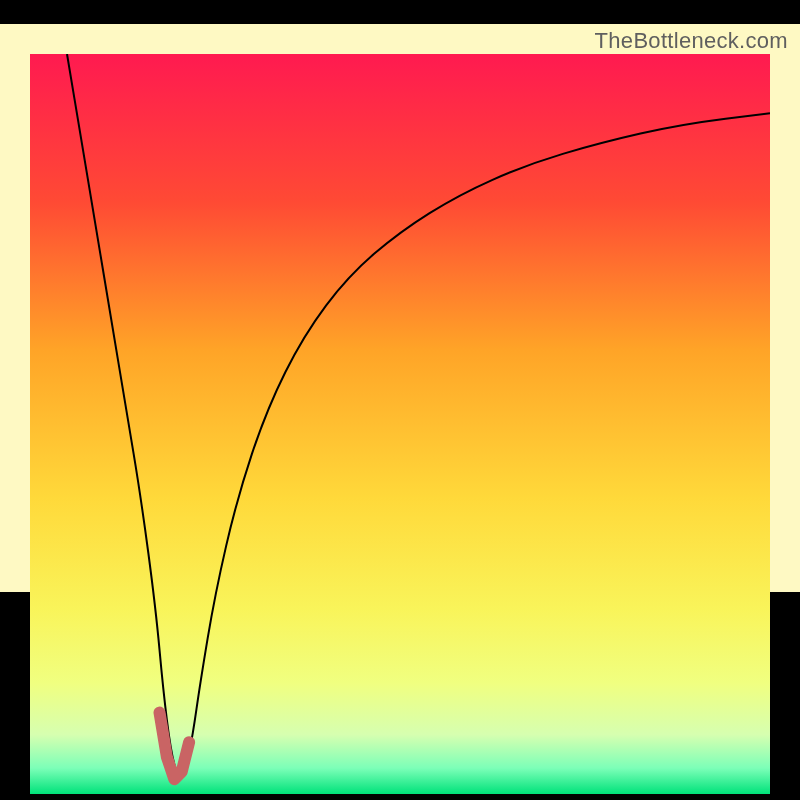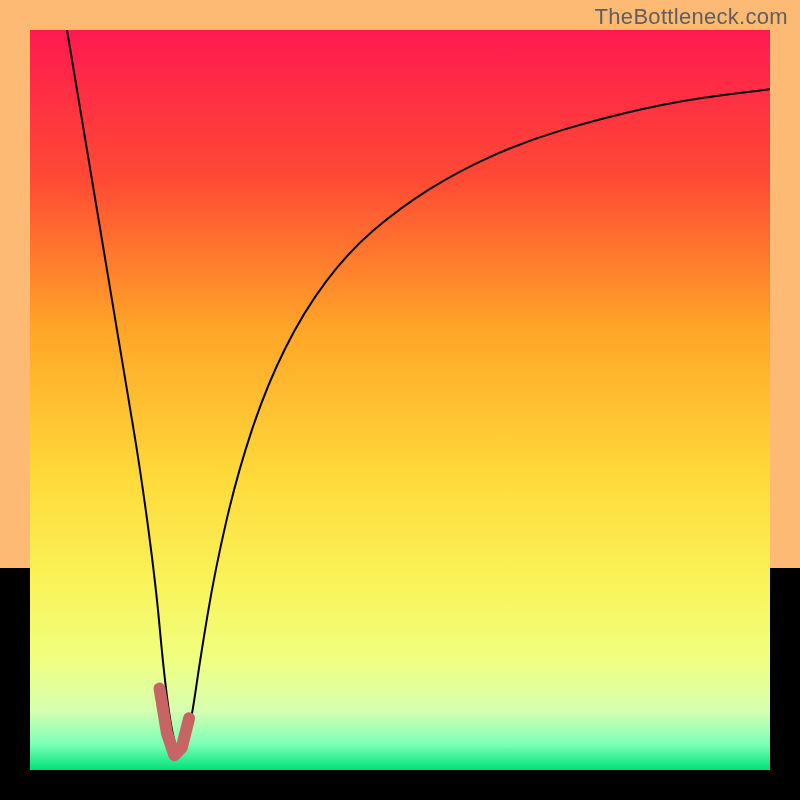--- a/index.html
+++ b/index.html
@@ -8,21 +8,22 @@
     width: 800px;
     height: 800px;
     background: #000;
     overflow: hidden;
     font-family: Arial, Helvetica, sans-serif;
   }
   .frame {
     position: relative;
     width: 800px;
     height: 568px;
-    background: #fdba74;
+    background: #fef9c3;
+    margin-top: 24px;
   }
   .watermark {
     position: absolute;
     top: 4px;
     right: 12px;
     color: #5f5f5f;
     font-size: 22px;
     font-weight: 500;
     letter-spacing: 0.3px;
     z-index: 10;

